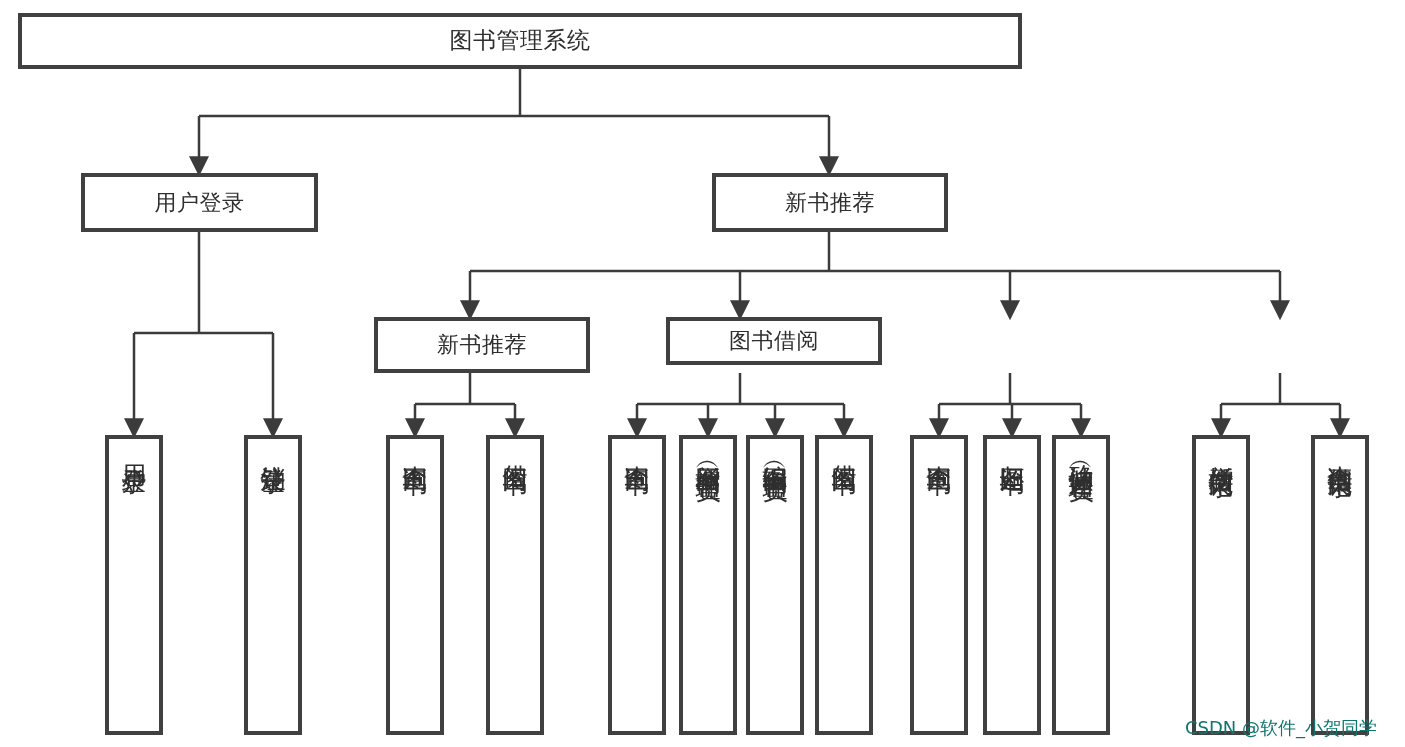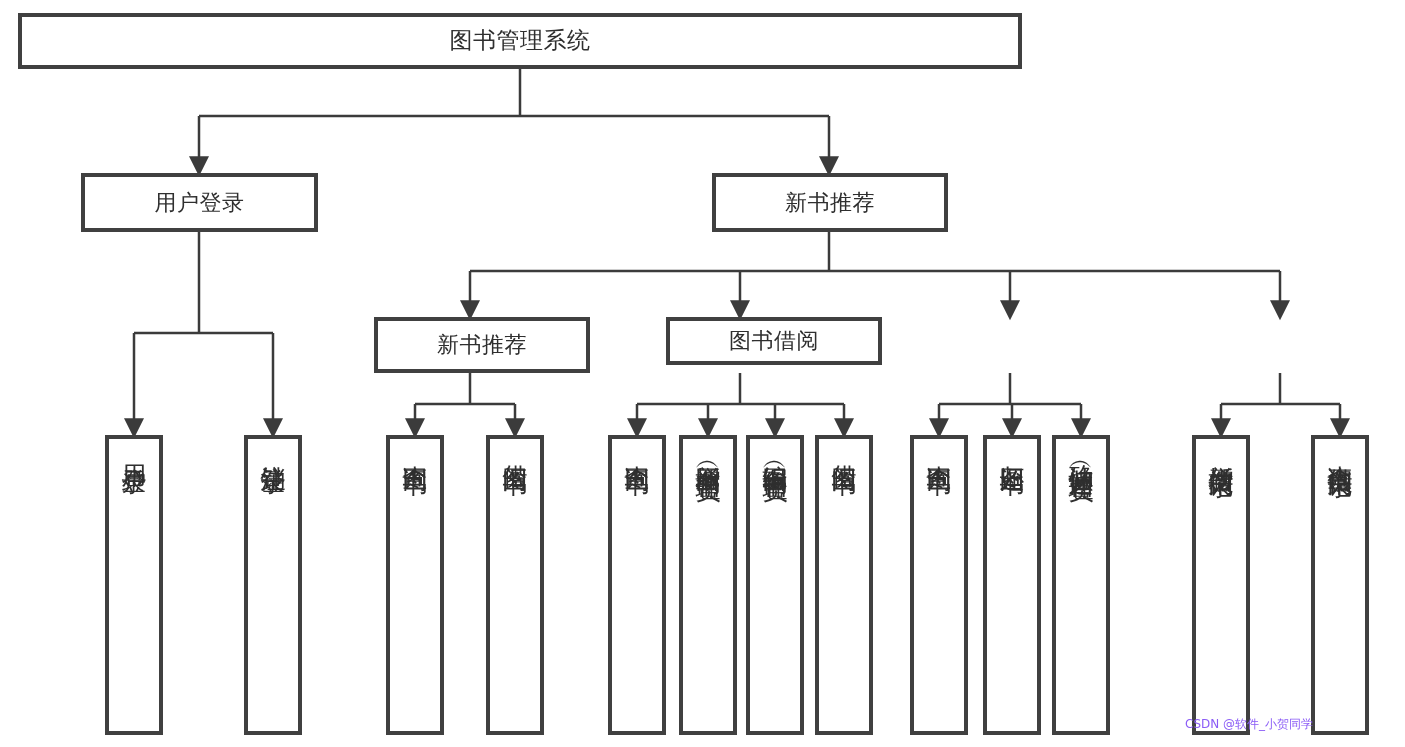--- a/index.html
+++ b/index.html
@@ -59,22 +59,22 @@
     text-orientation: upright;
     font-size: 25px;
     line-height: 1;
     letter-spacing: 2px;
     margin: 0 auto;
   }
   .watermark {
     position: absolute;
     left: 1185px;
     top: 716px;
-    font-size: 12px;
-    color: #8b5cf6;
+    font-size: 18px;
+    color: #0f766e;
     white-space: nowrap;
     z-index: 3;
     font-family: "DejaVu Sans", "Liberation Sans", sans-serif;
   }
 </style>
 </head>
 <body>
 
 <div id="canvas">
 

